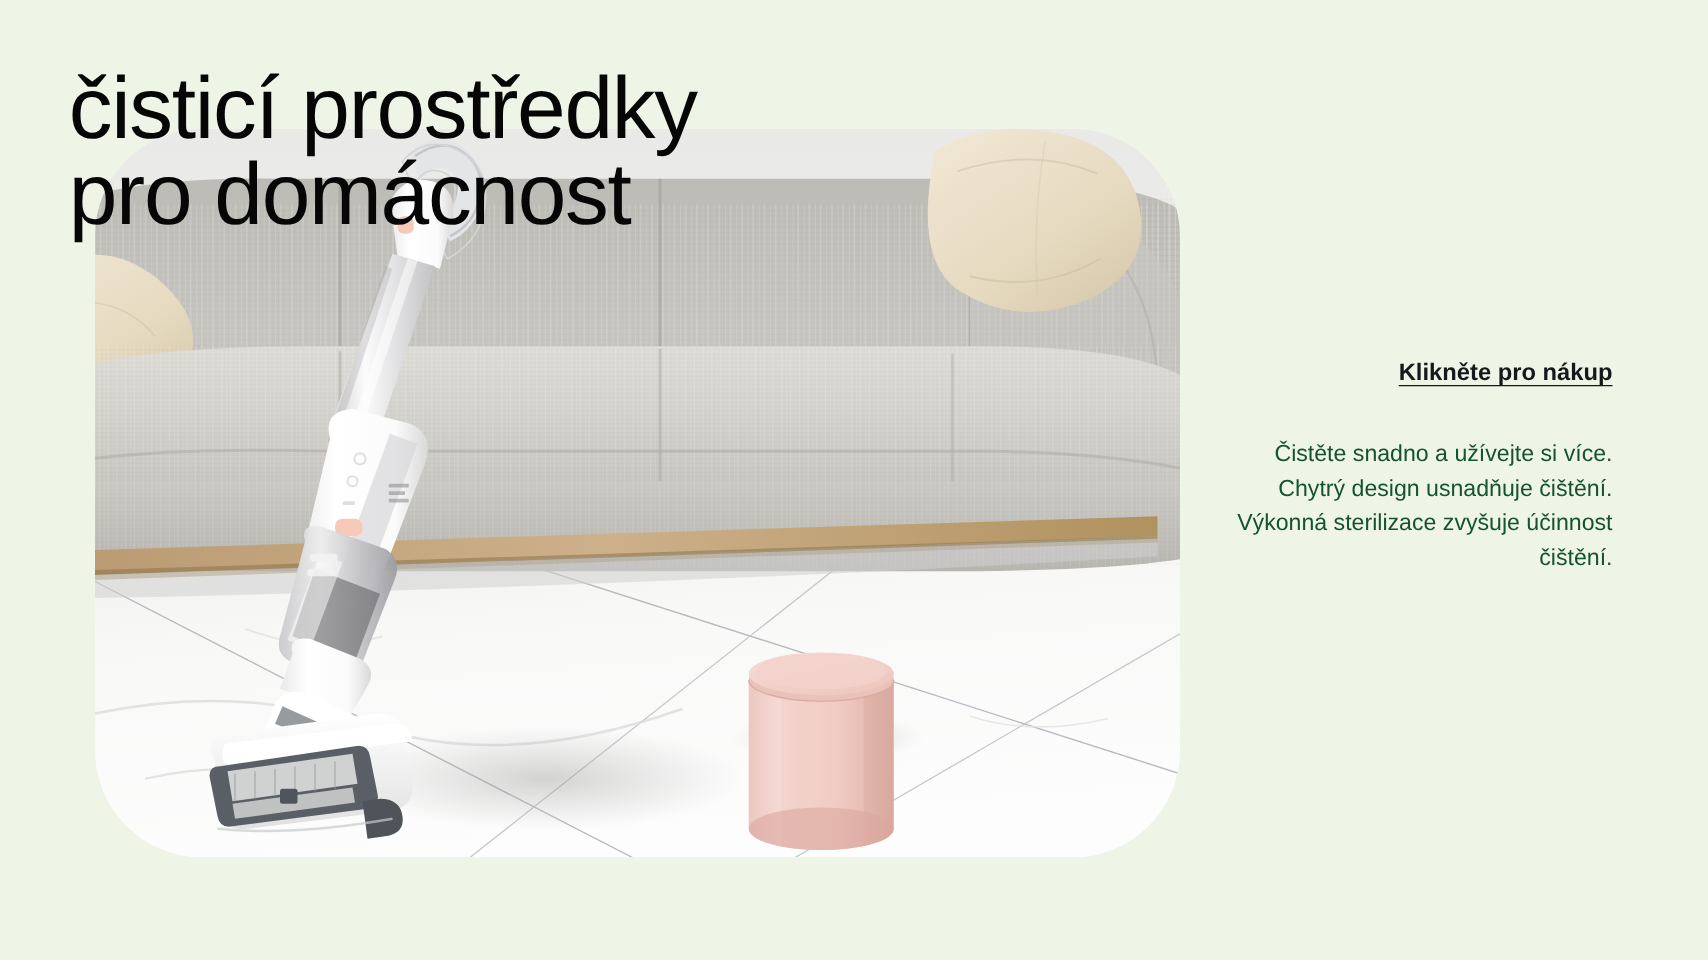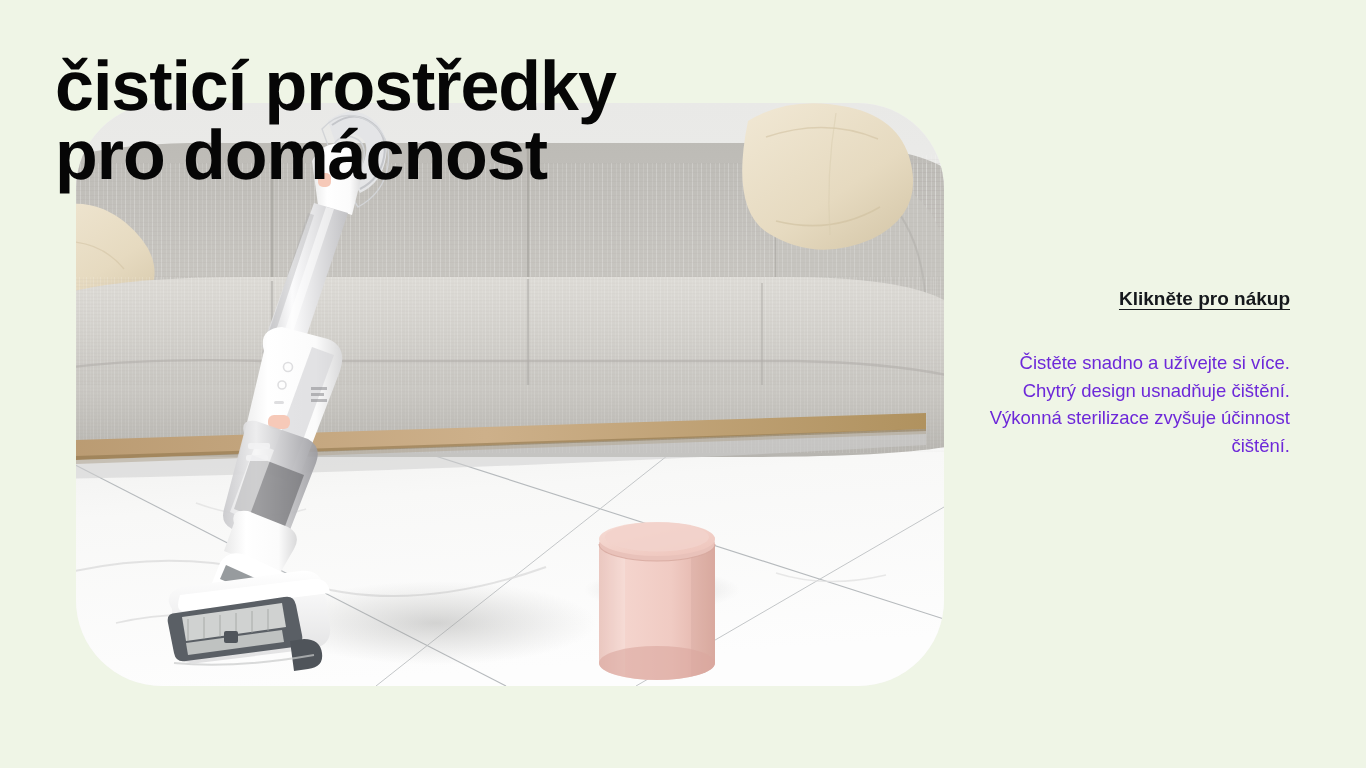--- a/index.html
+++ b/index.html
@@ -36,21 +36,21 @@
 
   
   .headline {
     position: absolute;
     left: 55px;
     top: 52px;
     margin: 0;
     z-index: 5;
     font-size: 70px;
     line-height: 0.99;
-    font-weight: 700;
+    font-weight: 400;
     letter-spacing: -0.015em;
     color: #060606;
     white-space: pre-line;
     text-rendering: geometricPrecision;
   }
 
   
   .copy-block {
     position: absolute;
     right: 76px;
@@ -66,21 +66,21 @@
     color: #15181c;
     text-decoration: underline;
     text-underline-offset: 4px;
     text-decoration-thickness: 1.4px;
     cursor: pointer;
   }
   .body-copy {
     margin: 38px 0 0 0;
     font-size: 18.5px;
     line-height: 1.5;
-    color: #6d28d9;
+    color: #14532d;
     font-weight: 400;
     text-align: right;
   }
 </style>
 </head>
 <body>
 
 <div class="stage">
 
   <div class="hero-photo">

